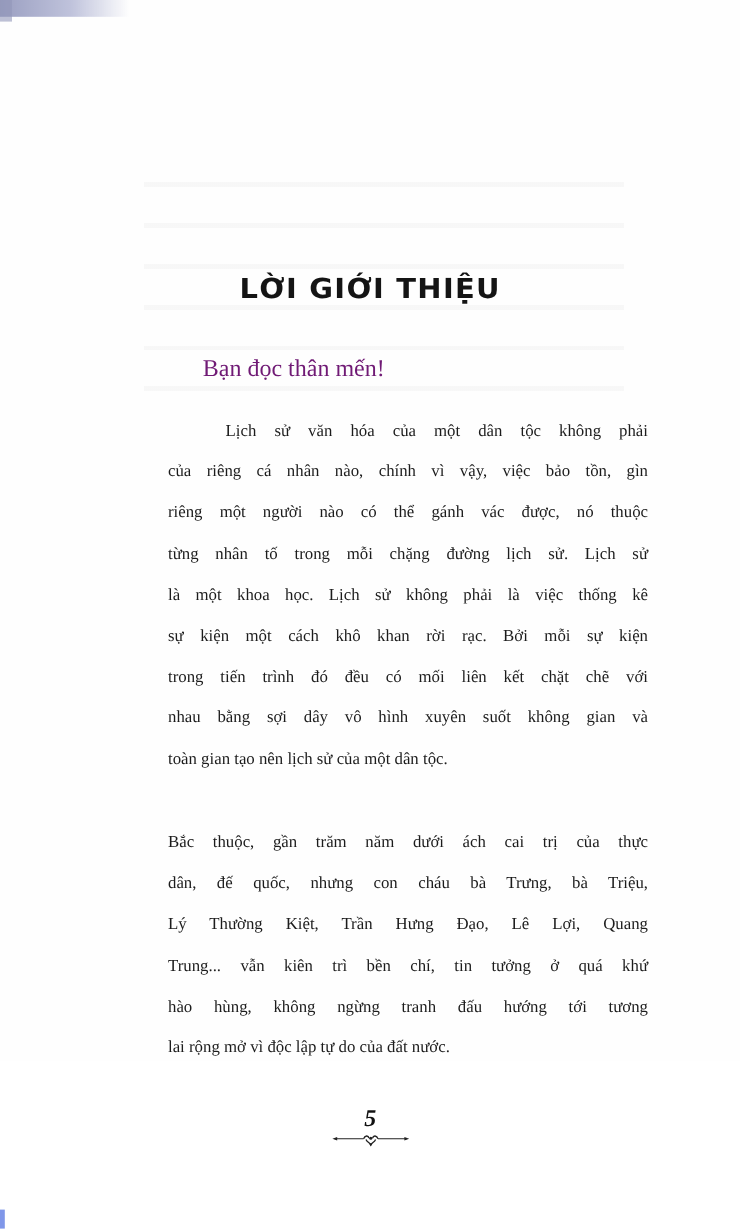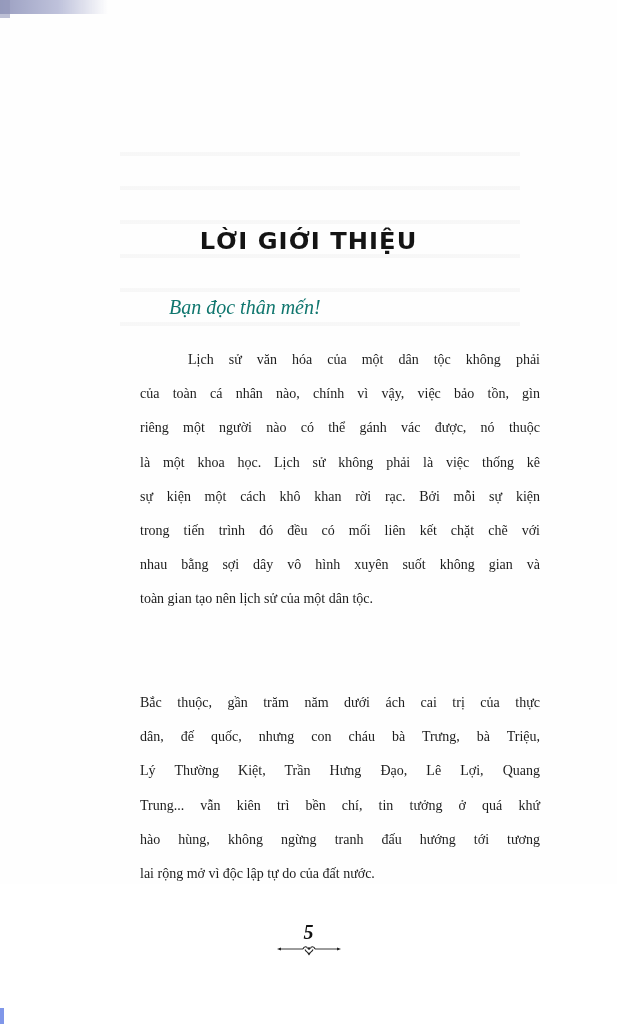--- a/index.html
+++ b/index.html
@@ -52,23 +52,22 @@
     font-weight: 900;
     font-size: 23px;
     letter-spacing: 1px;
     color: #141414;
     text-transform: uppercase;
     transform: scaleX(1.05);
   }
   .salutation {
     position: absolute;
     left: 169px; top: 296px;
-    font-style: italic;
     font-size: 20px;
-    color: #0f766e;
+    color: #701a75;
   }
   .body-text {
     position: absolute;
     left: 124px;
     width: 400px;
     font-size: 14px;
     line-height: 34.2px;
     text-align: justify;
     text-align-last: left;
     color: #1c1c1c;
@@ -124,22 +123,23 @@
   <div class="scan-corner-top"></div>
   <div class="scan-corner-bottom"></div>
   <div class="ghost-text"></div>
 
   <h1 class="heading" style="margin:0;">Lời giới thiệu</h1>
 
   <div class="salutation">Bạn đọc thân mến!</div>
 
   <div class="body-text para-1">
     <span class="line indent">Lịch sử văn hóa của một dân tộc không phải</span>
-    <span class="line">của toàn cá nhân nào, chính vì vậy, việc bảo tồn, gìn</span>
+    <span class="line">của riêng cá nhân nào, chính vì vậy, việc bảo tồn, gìn</span>
     <span class="line">riêng một người nào có thể gánh vác được, nó thuộc</span>
+    <span class="line">từng nhân tố trong mỗi chặng đường lịch sử. Lịch sử</span>
     <span class="line">là một khoa học. Lịch sử không phải là việc thống kê</span>
     <span class="line">sự kiện một cách khô khan rời rạc. Bởi mỗi sự kiện</span>
     <span class="line">trong tiến trình đó đều có mối liên kết chặt chẽ với</span>
     <span class="line">nhau bằng sợi dây vô hình xuyên suốt không gian và</span>
     <span class="line last">toàn gian tạo nên lịch sử của một dân tộc.</span>
   </div>
 
   <div class="body-text para-2">
     <span class="line">Bắc thuộc, gần trăm năm dưới ách cai trị của thực</span>
     <span class="line">dân, đế quốc, nhưng con cháu bà Trưng, bà Triệu,</span>

